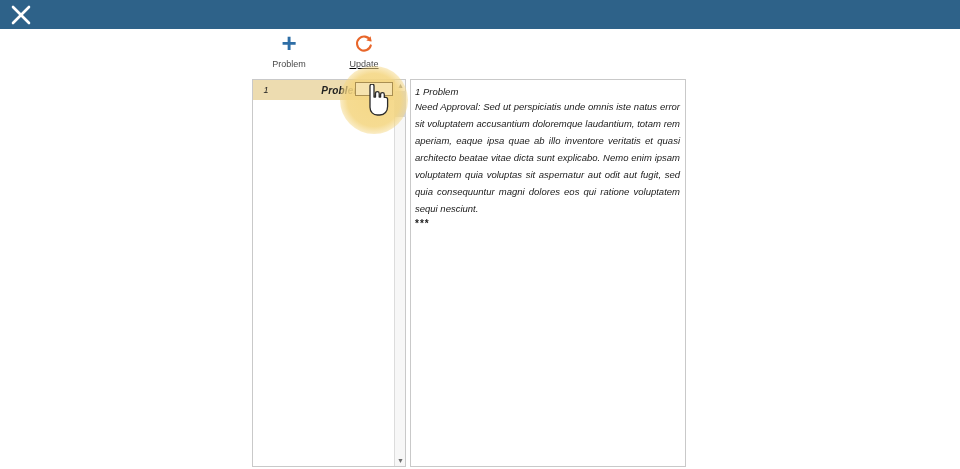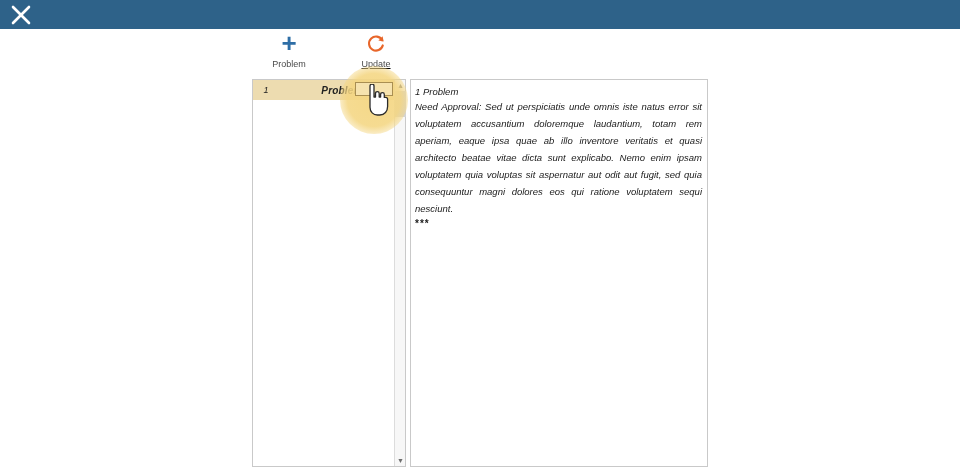--- a/index.html
+++ b/index.html
@@ -42,21 +42,21 @@
     height: 37px;
   }
   .tool {
     position: absolute;
     width: 74px;
     text-align: center;
     top: 0;
     cursor: pointer;
   }
   .tool-problem { left: 0px; }
-  .tool-update  { left: 87px; text-decoration: underline; }
+  .tool-update  { left: 75px; text-decoration: underline; }
 
   .tool-glyph {
     height: 22px;
     line-height: 22px;
     font-size: 21px;
     font-weight: bold;
   }
   .tool-glyph.plus { color: #2e6ea6; font-size: 26px; line-height: 20px; }
   .tool-label {
     font-size: 9px;
@@ -127,21 +127,21 @@
     height: 26px;
     background: #d4d4d4;
     cursor: pointer;
   }
 
   
   .detail-panel {
     position: absolute;
     left: 410px;
     top: 79px;
-    width: 298px;
+    width: 276px;
     height: 388px;
     background: #ffffff;
     border: 1px solid #c9c9c9;
     box-sizing: border-box;
     padding: 6px 5px 0 4px;
   }
   .detail-title {
     font-size: 9.5px;
     font-style: italic;
     color: #1a1a1a;

